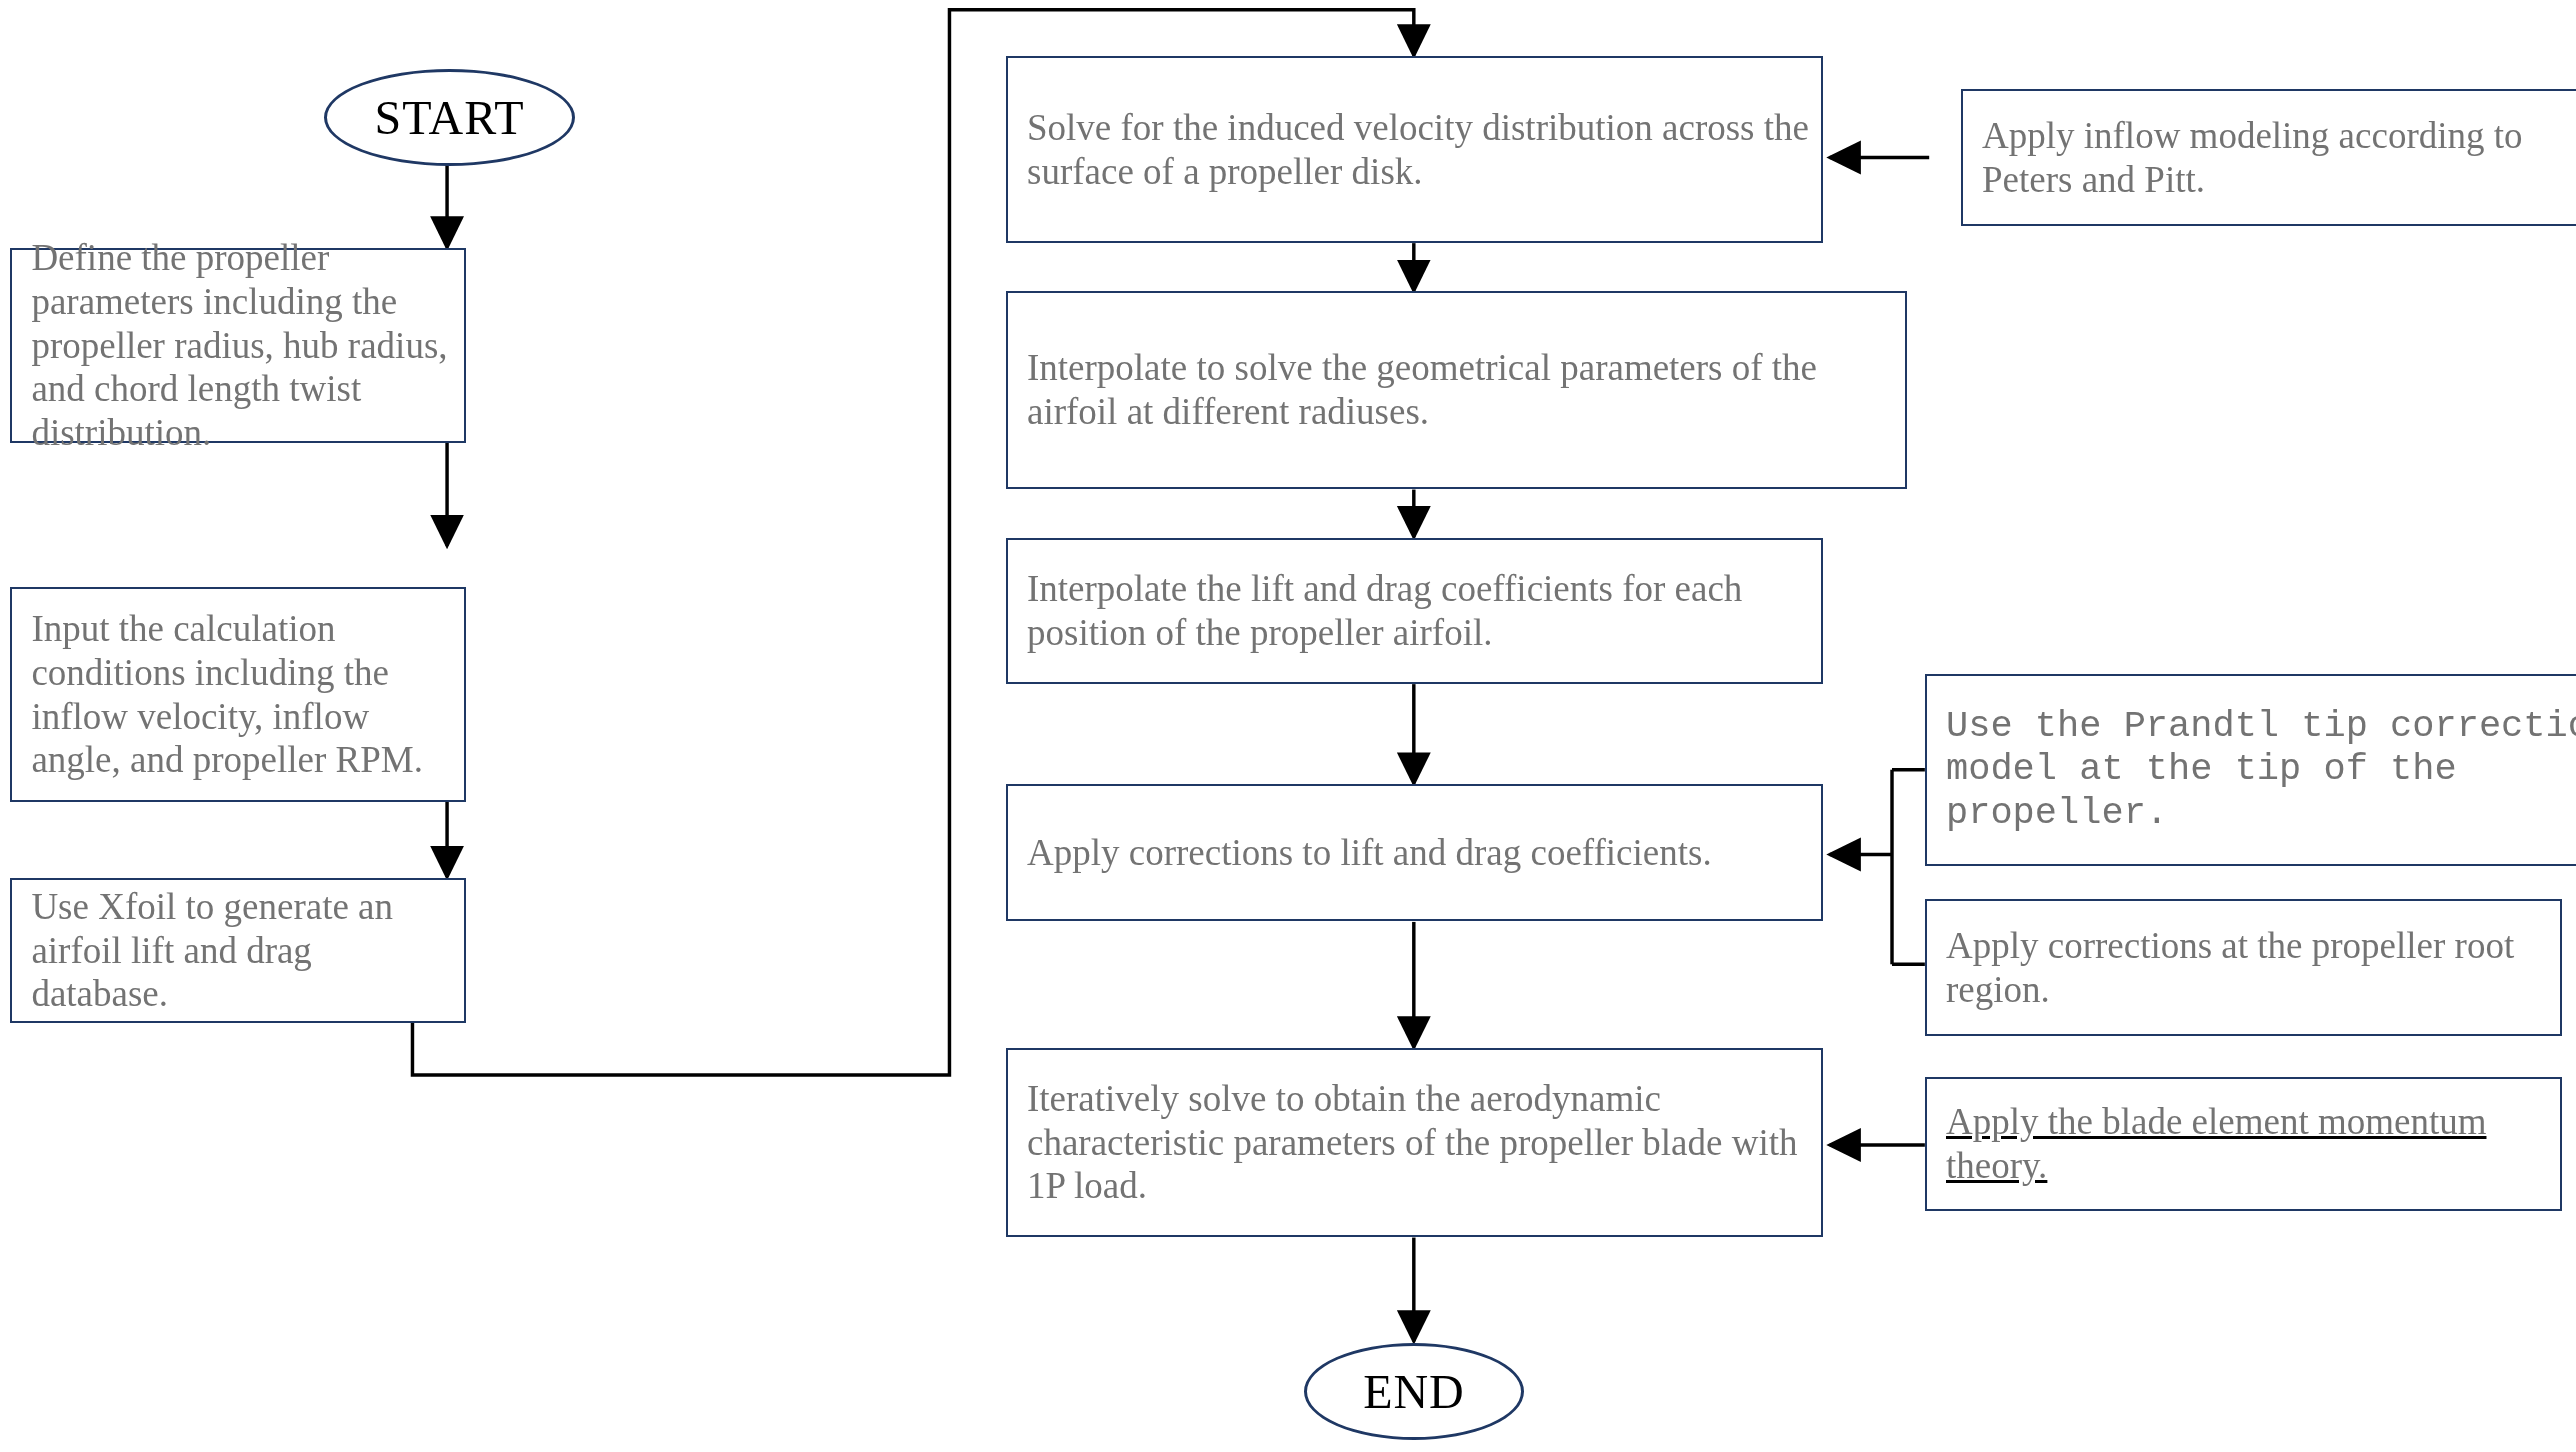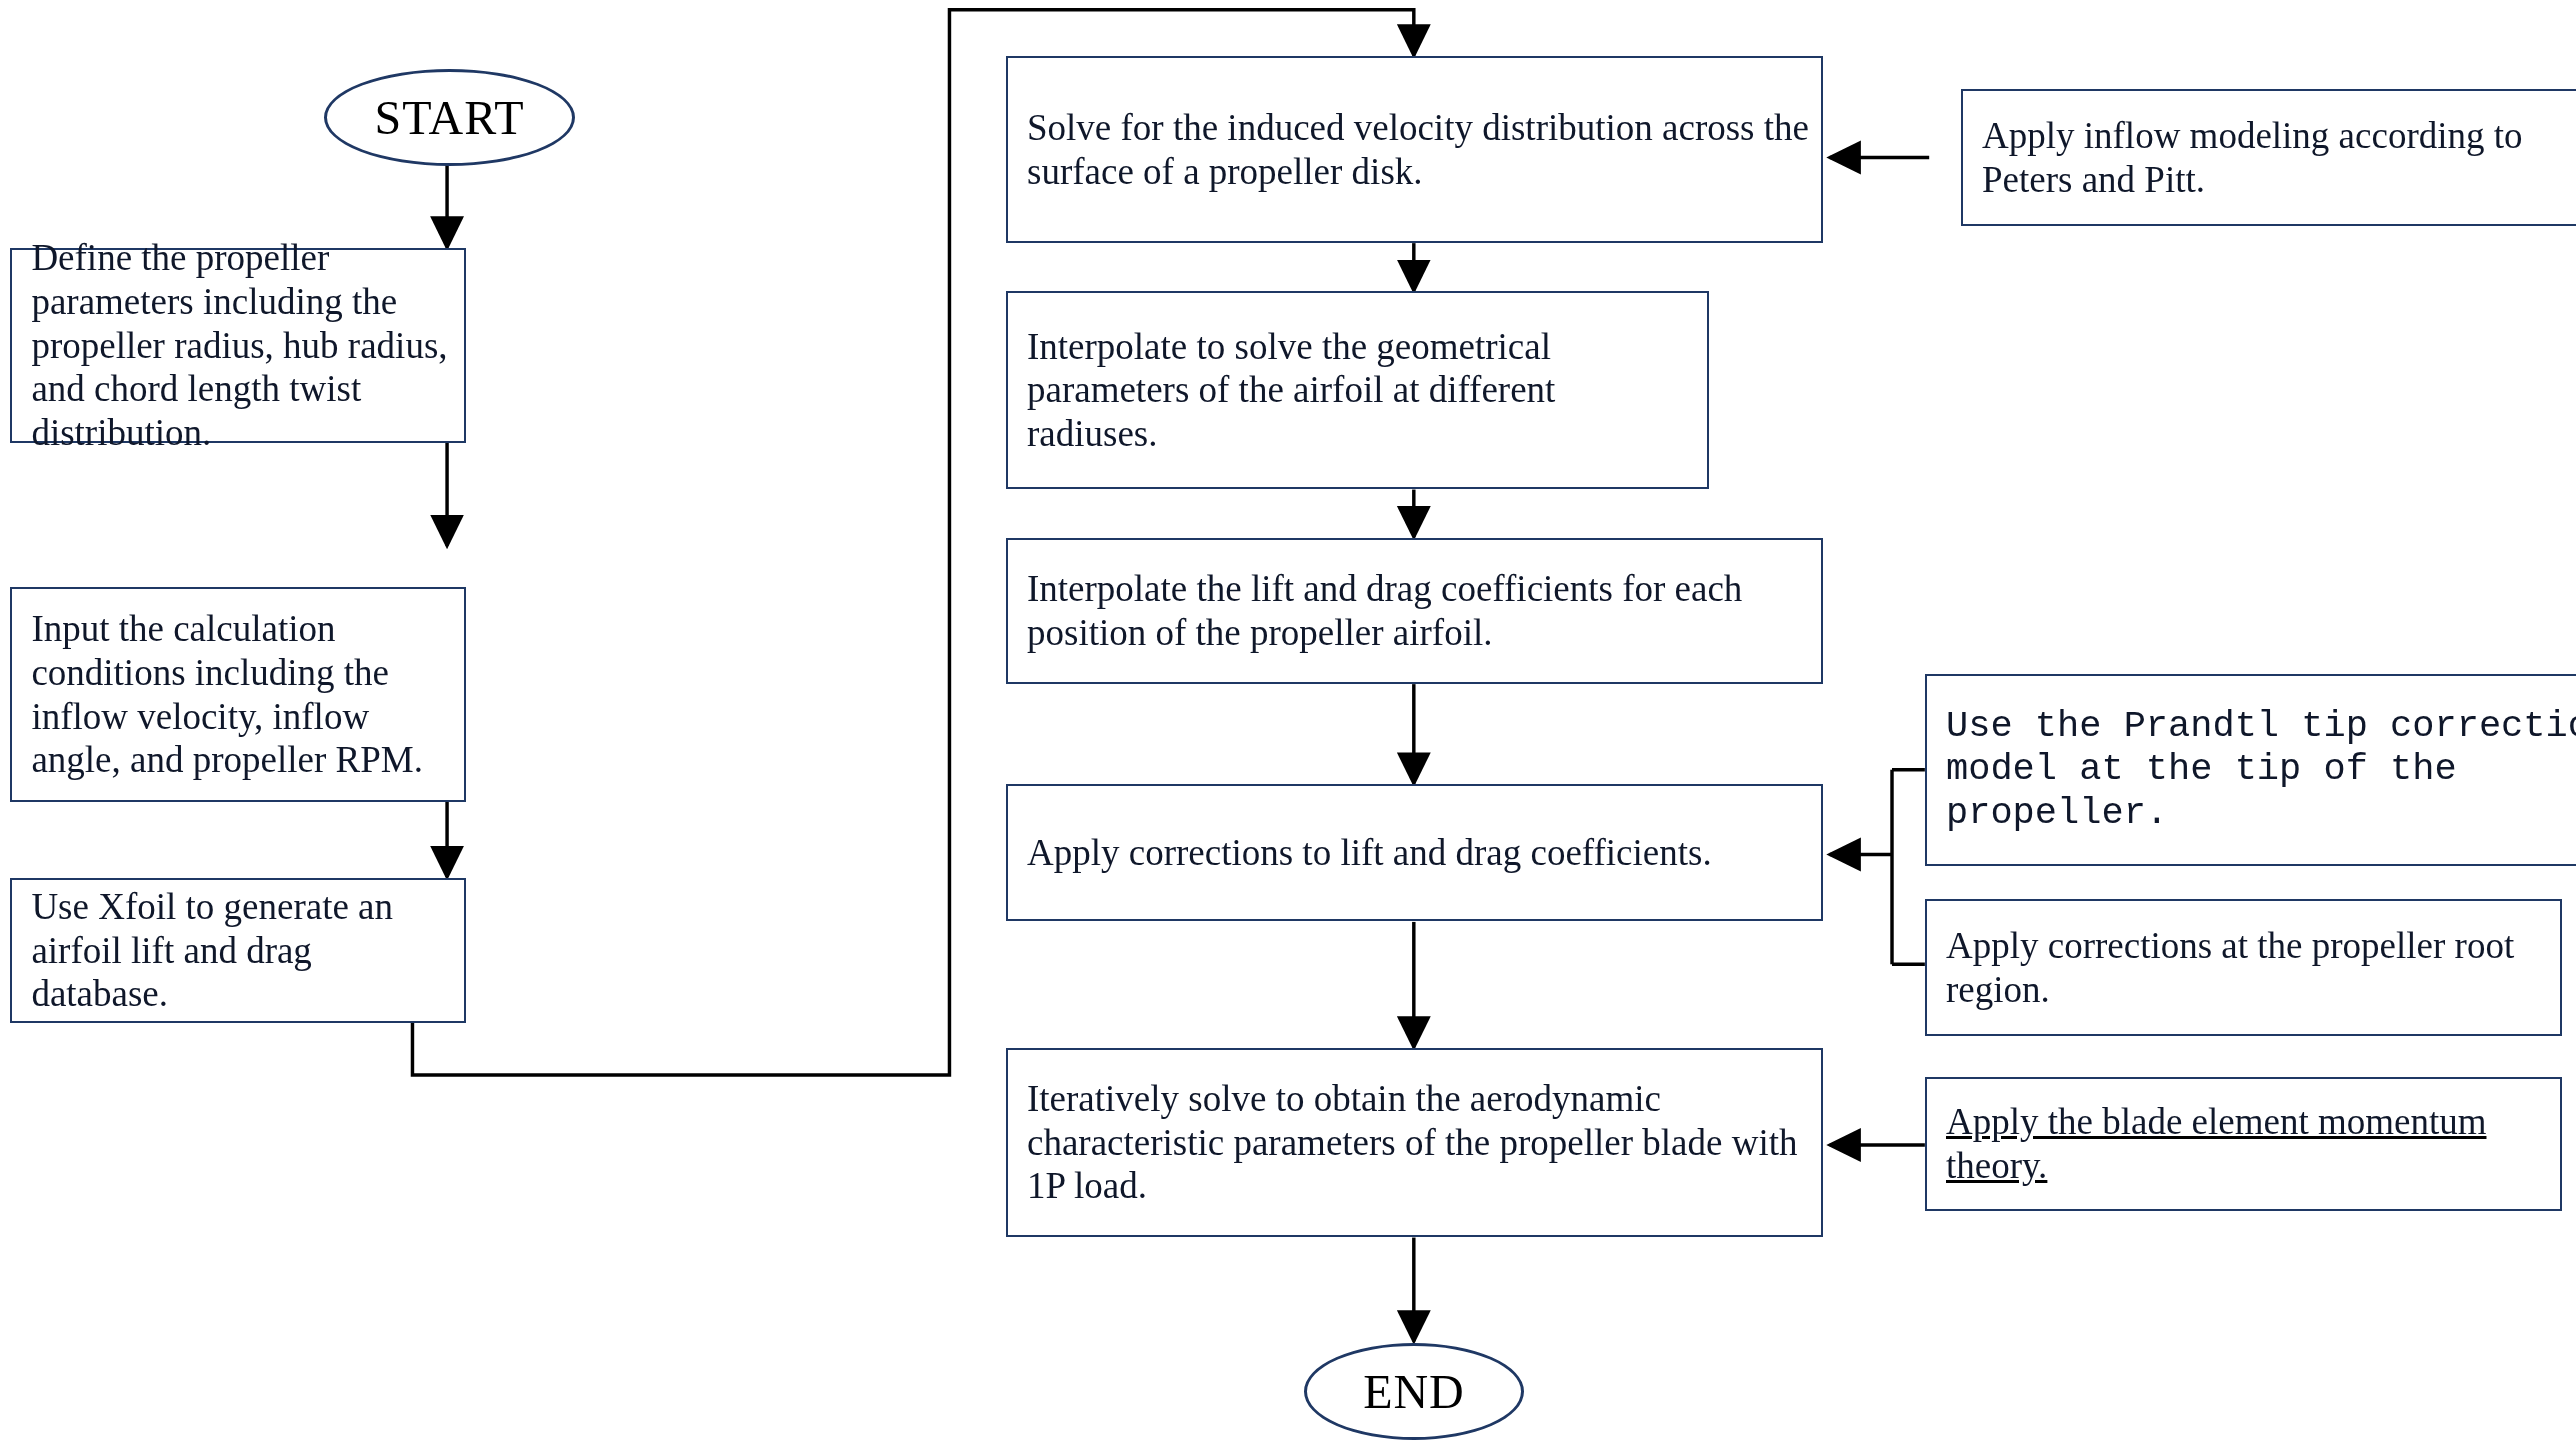--- a/index.html
+++ b/index.html
@@ -1,20 +1,20 @@
 <!DOCTYPE html>
 <html style="font-size:14px"><head>
 <meta charset="utf-8">
 <style>
   html,body{margin:0;padding:0;background:#ffffff;}
   #stage{position:relative;width:2576px;height:1453px;background:#ffffff;
          font-family:"Liberation Serif","DejaVu Serif",serif;overflow:hidden;}
   .node{position:absolute;box-sizing:border-box;background:#ffffff;
         border:2.6px solid #1F3864;display:flex;align-items:center;}
-  .node .txt{font-size:37px;line-height:1.18;color:#0f172a;padding:0 12px 0 19px;
+  .node .txt{font-size:37px;line-height:1.18;color:#737373;padding:0 12px 0 19px;
              display:block;width:100%;}
   .term{position:absolute;box-sizing:border-box;border:3.5px solid #1F3864;
         border-radius:50%;background:#ffffff;display:flex;align-items:center;
         justify-content:center;}
   .term .txt{font-size:48px;color:#000000;letter-spacing:0.9px;}
   svg.links{position:absolute;left:0;top:0;width:2576px;height:1453px;
             pointer-events:none;}
 </style>
 </head>
 <body>
@@ -67,21 +67,21 @@
   </div>
 
   <div class="node" style="left:10.4px;top:878px;width:456px;height:145px;">
     <span class="txt">Use Xfoil to generate an airfoil lift and drag database.</span>
   </div>
 
   <div class="node" style="left:1006px;top:56px;width:817px;height:187px;">
     <span class="txt">Solve for the induced velocity distribution across the surface of a propeller disk.</span>
   </div>
 
-  <div class="node" style="left:1006px;top:291px;width:703px;height:198px;">
+  <div class="node" style="left:1006px;top:291px;width:901px;height:198px;">
     <span class="txt">Interpolate to solve the geometrical parameters of the airfoil at different radiuses.</span>
   </div>
 
   <div class="node" style="left:1006px;top:538px;width:817px;height:146px;">
     <span class="txt">Interpolate the lift and drag coefficients for each position of the propeller airfoil.</span>
   </div>
 
   <div class="node" style="left:1006px;top:784px;width:817px;height:137px;">
     <span class="txt">Apply corrections to lift and drag coefficients.</span>
   </div>

